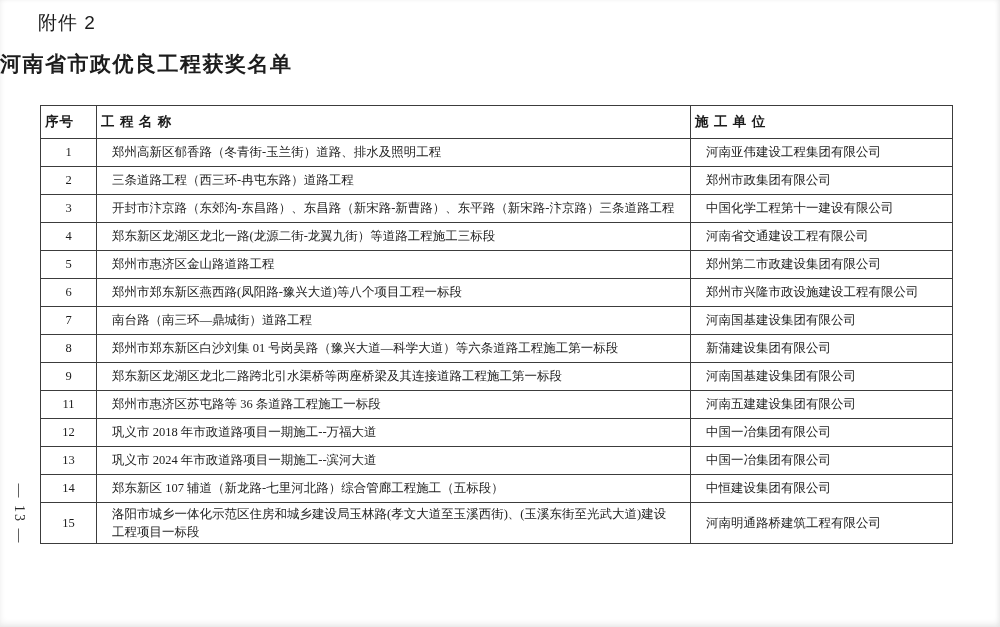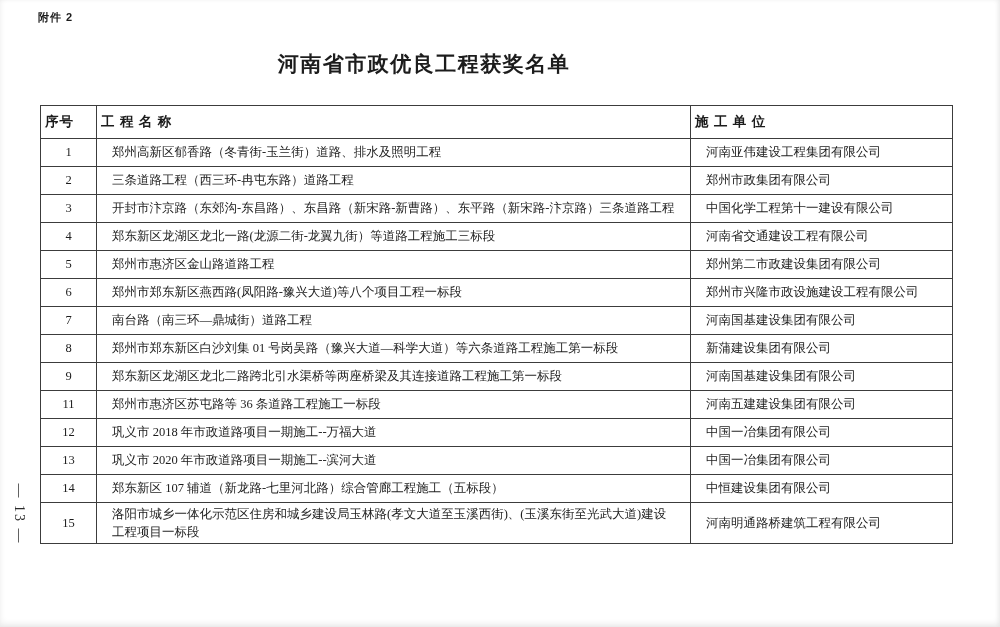--- a/index.html
+++ b/index.html
@@ -14,30 +14,29 @@
     overflow: hidden;
     font-family: "Liberation Serif", "DejaVu Serif", serif;
     color: #1c1c1c;
     box-shadow: inset 0 -3px 6px rgba(0,0,0,0.08), inset -2px 0 4px rgba(0,0,0,0.04);
   }
   .attachment-label {
     position: absolute;
     left: 38px;
     top: 10px;
     font-family: "Liberation Sans", "DejaVu Sans", sans-serif;
-    font-size: 11px;
-    font-weight: 700;
+    font-size: 19px;
+    font-weight: 400;
     letter-spacing: 1px;
   }
   .doc-title {
     position: absolute;
     left: 0;
     top: 50px;
     width: 848px;
-    text-align: center;
     font-family: "Liberation Sans", "DejaVu Sans", sans-serif;
     font-size: 21px;
     font-weight: bold;
     letter-spacing: 1.5px;
   }
   .award-table {
     position: absolute;
     left: 40px;
     top: 105px;
     border-collapse: collapse;
@@ -163,21 +162,21 @@
   </tr>
 
   <tr>
     <td class="cell-no">12</td>
     <td class="cell-project">巩义市 2018 年市政道路项目一期施工--万福大道</td>
     <td class="cell-company">中国一冶集团有限公司</td>
   </tr>
 
   <tr>
     <td class="cell-no">13</td>
-    <td class="cell-project">巩义市 2020 年市政道路项目一期施工--滨河大道</td>
+    <td class="cell-project">巩义市 2024 年市政道路项目一期施工--滨河大道</td>
     <td class="cell-company">中国一冶集团有限公司</td>
   </tr>
 
   <tr>
     <td class="cell-no">14</td>
     <td class="cell-project">郑东新区 107 辅道（新龙路-七里河北路）综合管廊工程施工（五标段）</td>
     <td class="cell-company">中恒建设集团有限公司</td>
   </tr>
 
   <tr>

